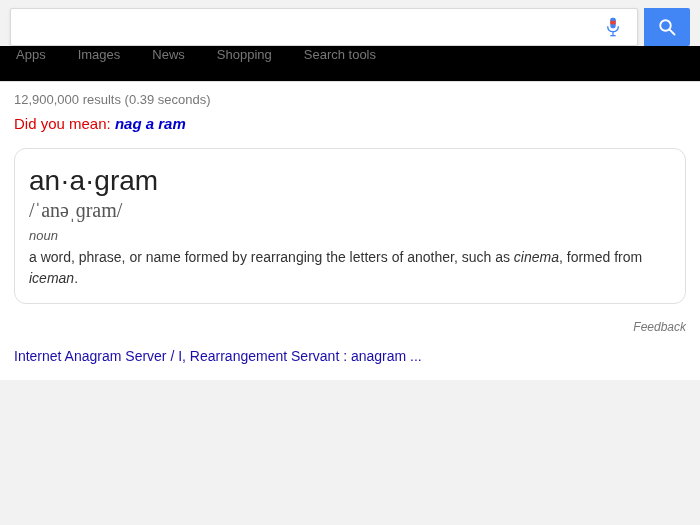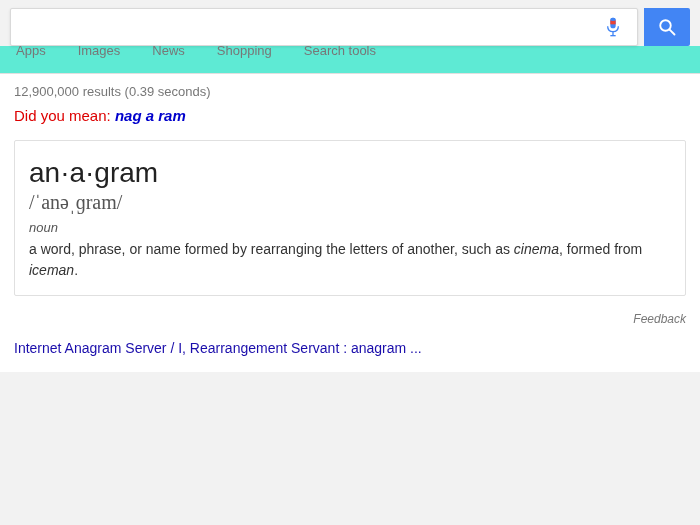--- a/index.html
+++ b/index.html
@@ -47,26 +47,26 @@
       border-radius: 0 2px 2px 0;
       cursor: pointer;
       display: flex;
       align-items: center;
       justify-content: center;
       margin-left: 6px;
     }
 
     
     .nav-tabs {
-      background: #5eead4;
+      background: #000000;
       border-bottom: 1px solid #e0e0e0;
       display: flex;
       align-items: center;
       padding: 0 0 16px 0;
-      height: 28px;
+      height: 36px;
     }
     .nav-tab {
       padding: 0 16px;
       height: 40px;
       display: flex;
       align-items: center;
       color: #777;
       font-size: 13px;
       cursor: pointer;
       border-bottom: 3px solid transparent;
@@ -96,21 +96,21 @@
     .did-you-mean a {
       color: #00c;
       font-weight: bold;
       font-style: italic;
       text-decoration: none;
     }
 
     
     .dictionary-card {
       border: 1px solid #e0e0e0;
-      border-radius: 2px;
+      border-radius: 12px;
       padding: 16px 14px 0 14px;
       margin-bottom: 12px;
       background: #fff;
     }
     .word-title {
       font-size: 28px;
       color: #222;
       font-weight: normal;
       margin-bottom: 2px;
     }

